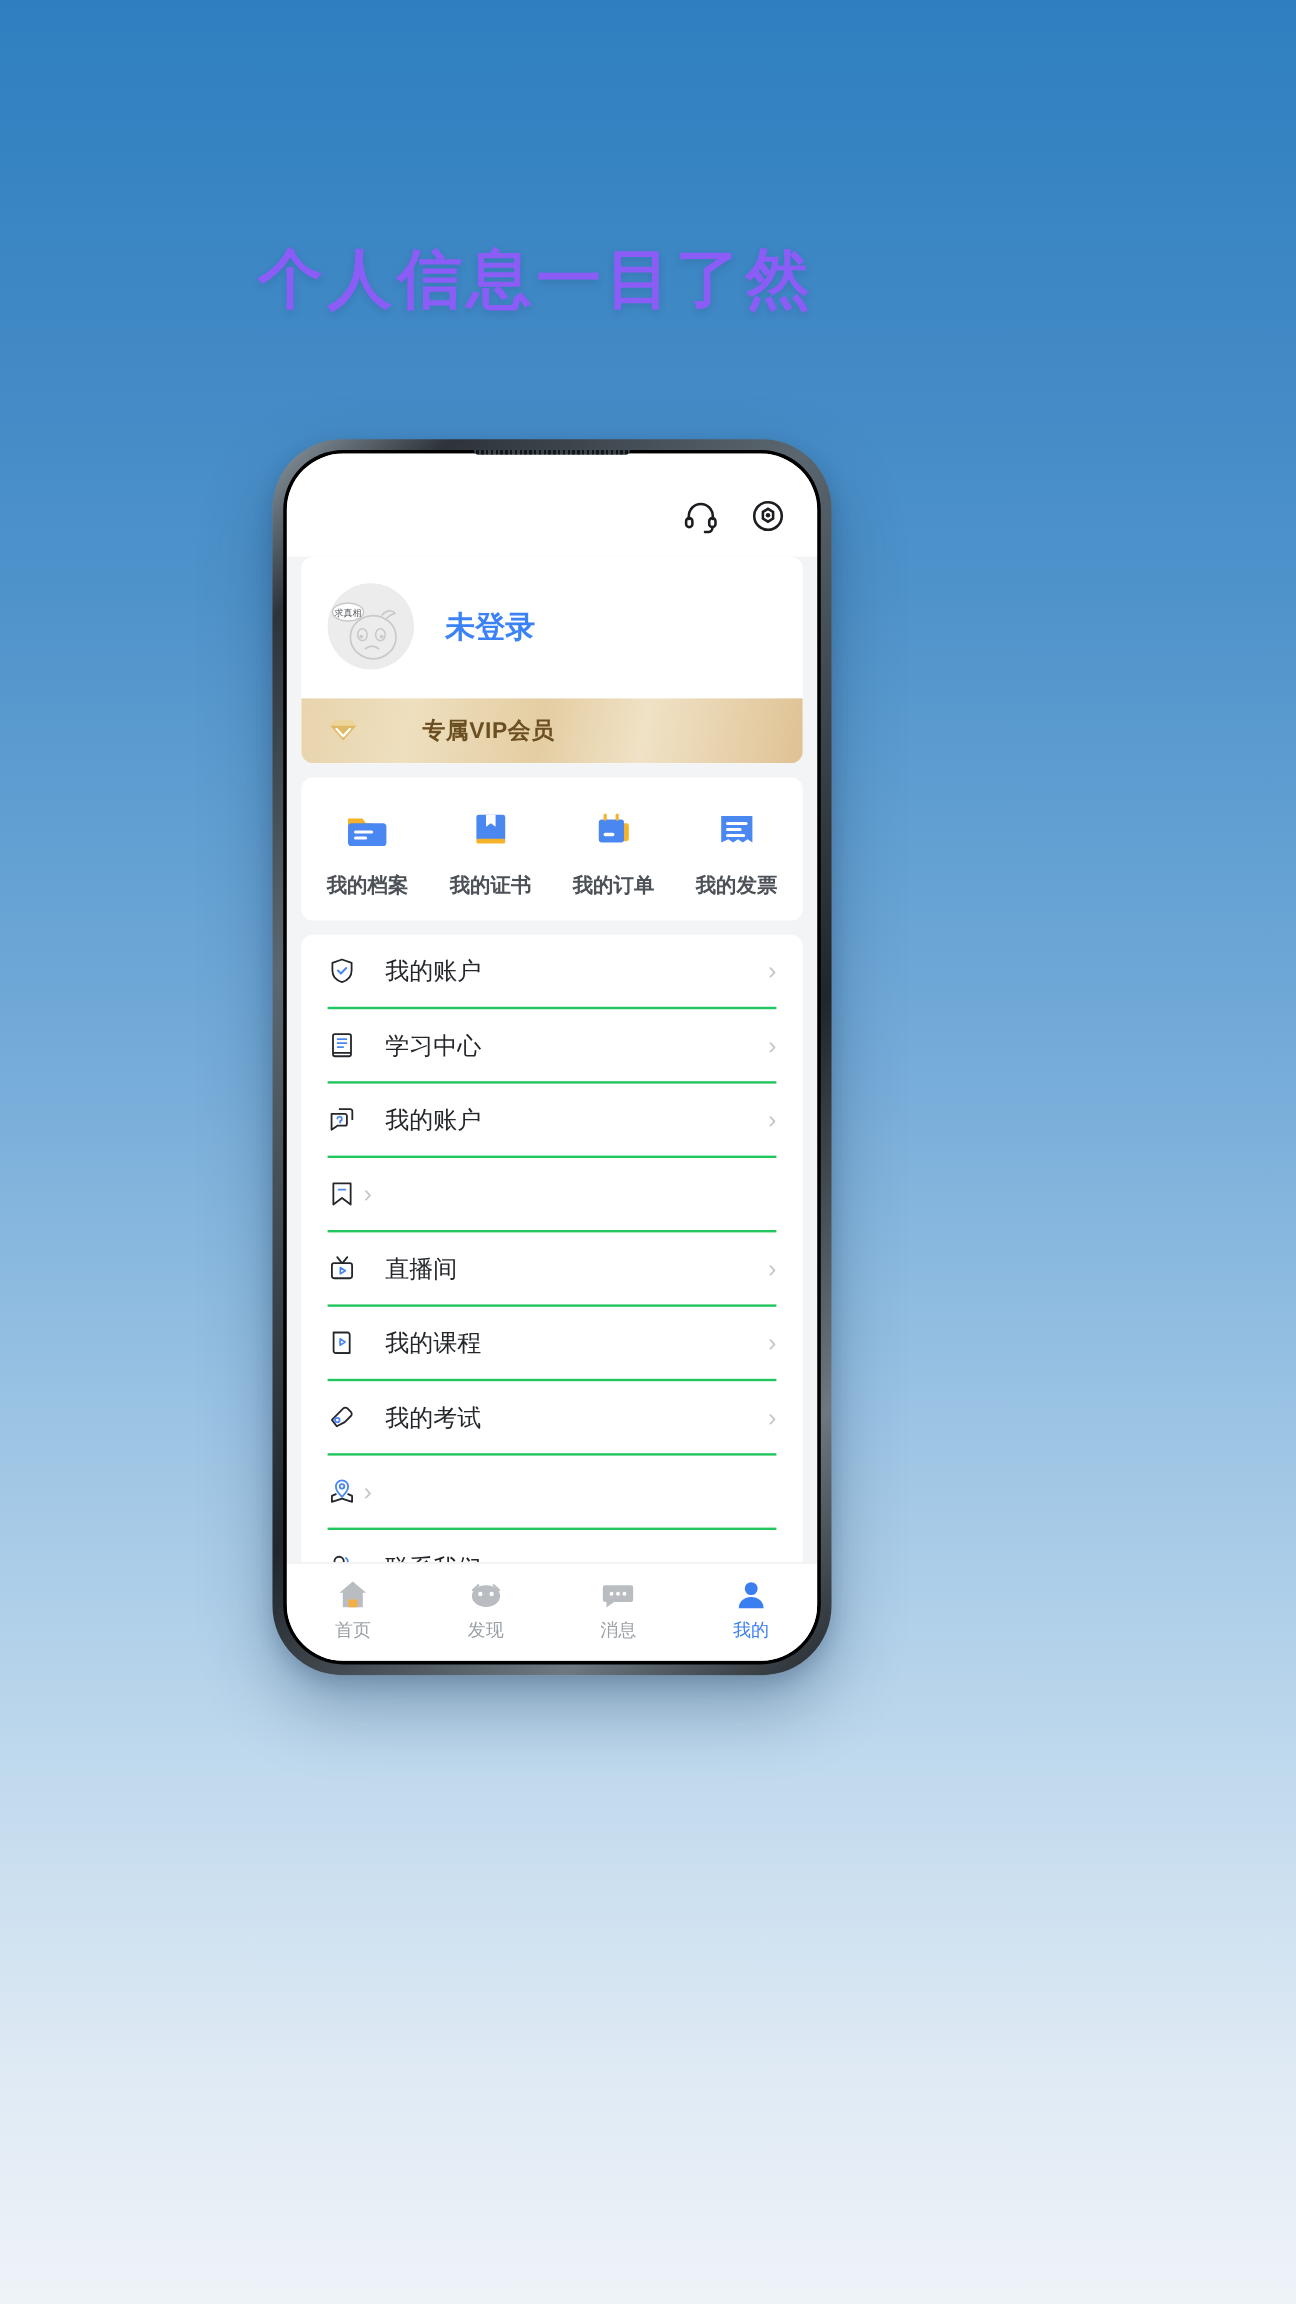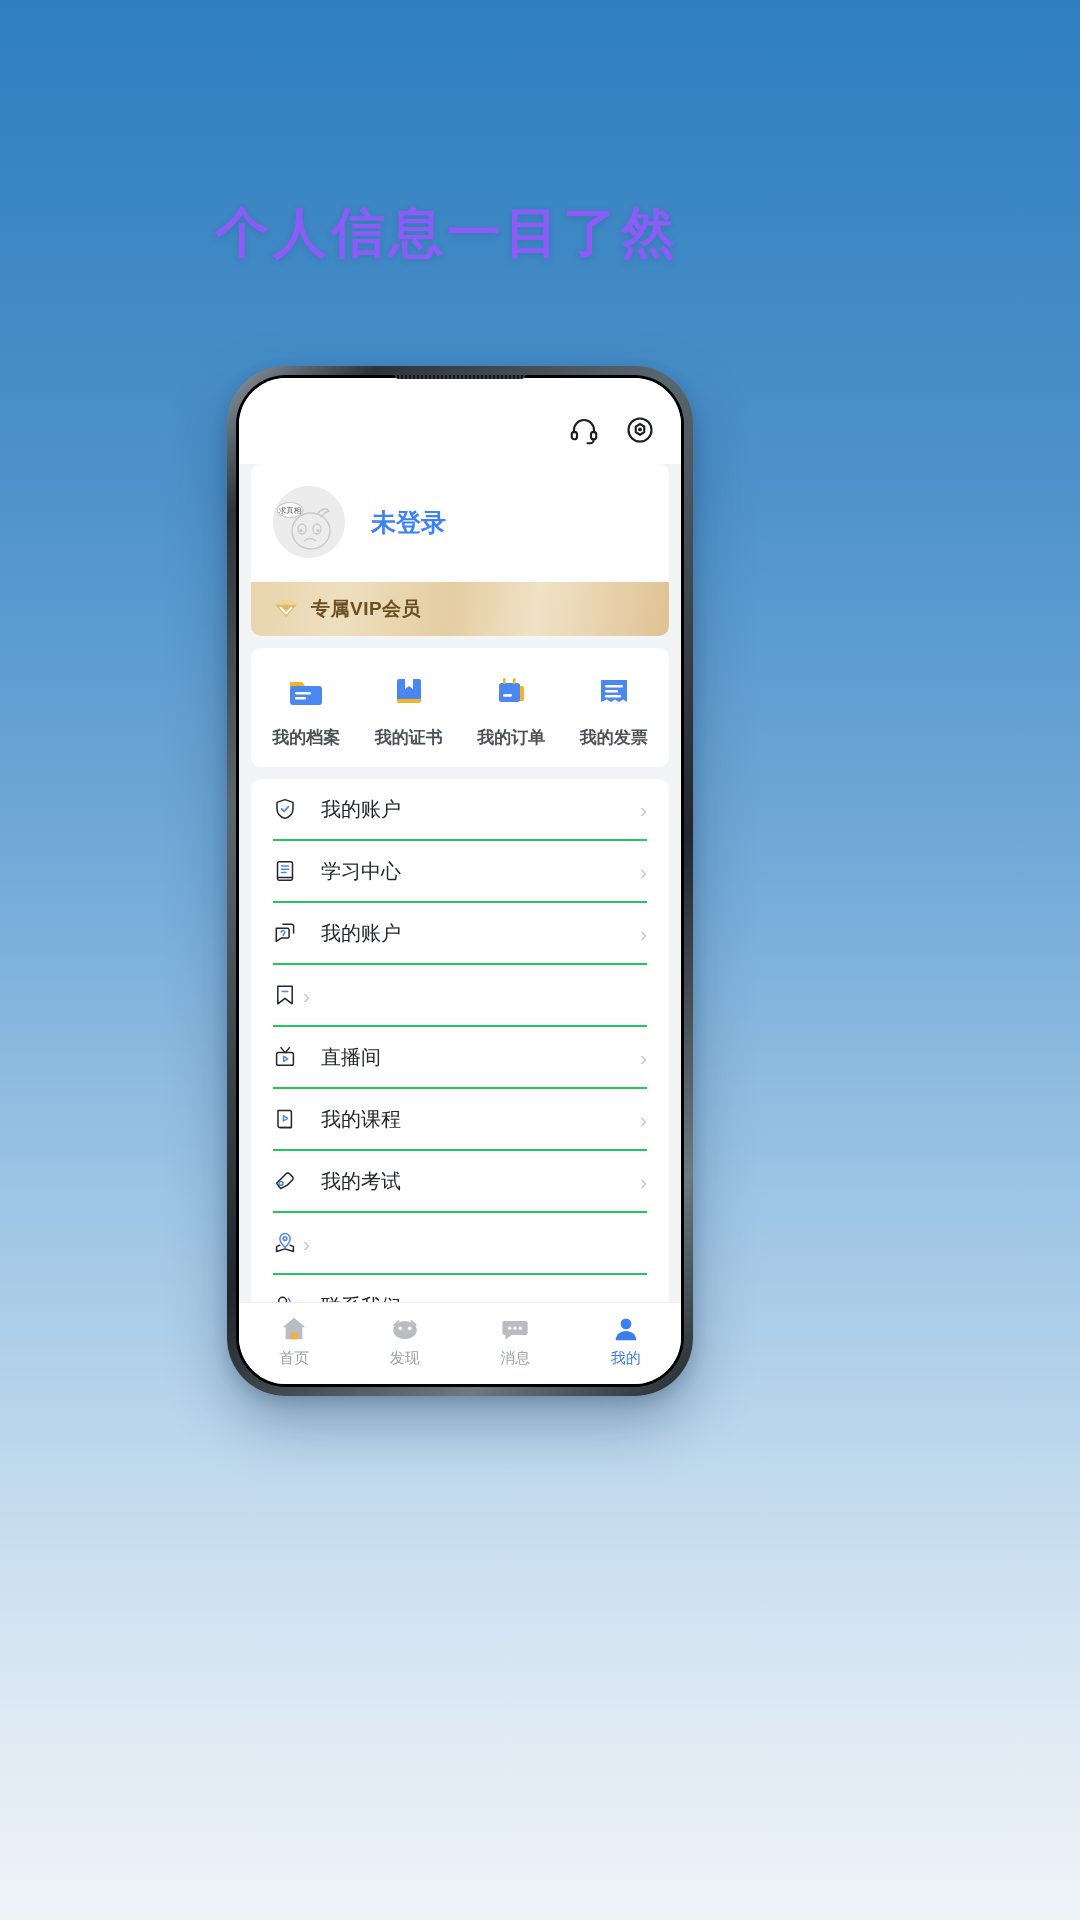--- a/index.html
+++ b/index.html
@@ -112,20 +112,21 @@
     color: #3b82f6;
   }
 
   
   .vip {
     height: 54px;
     background: linear-gradient(100deg,#e8d4ad 0%,#eedfbe 22%,#e4cda2 48%,#f0e2c6 68%,#dfc294 100%);
     display: flex;
     align-items: center;
     padding: 0 22px;
+    gap: 41px;
   }
   .vip-label {
     margin-left: 12px;
     font-size: 19px;
     color: #6b4e21;
     font-weight: 600;
     letter-spacing: .5px;
   }
 
   

